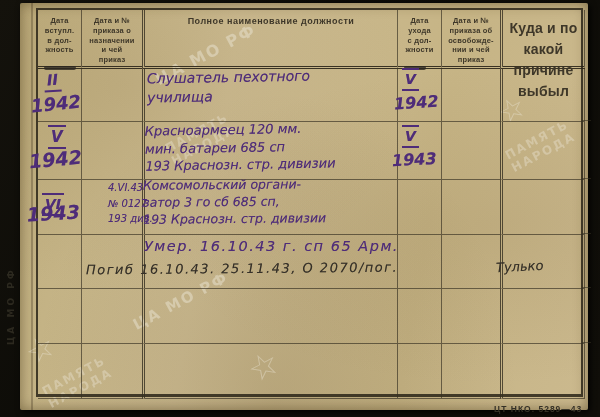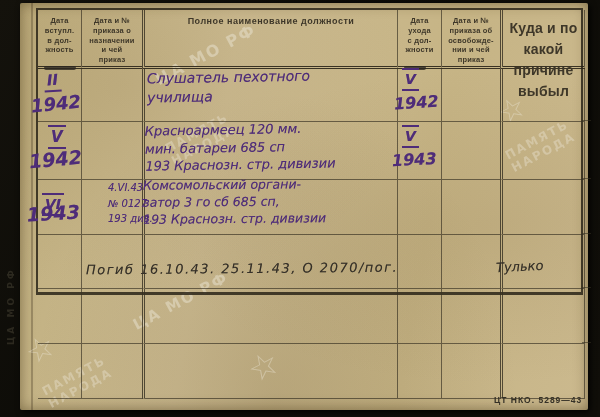--- a/index.html
+++ b/index.html
@@ -14,21 +14,21 @@
       radial-gradient(ellipse at 18% 20%, rgba(125,100,55,0.14), transparent 45%),
       radial-gradient(ellipse at 82% 55%, rgba(115,90,50,0.12), transparent 50%),
       radial-gradient(ellipse at 45% 98%, rgba(95,75,40,0.18), transparent 55%),
       linear-gradient(100deg,#bfae7e,#cdbc92 35%,#c6b485 70%,#cbb98e);
     box-shadow: inset 0 0 14px rgba(70,52,22,0.55), 2px 2px 6px rgba(0,0,0,0.9);
     border-radius:2px;
   }
   #crease{position:absolute;left:31px;top:3px;width:2px;height:407px;background:rgba(60,46,28,0.30);}
   
   #grid{
-    position:absolute;left:36px;top:8px;width:547px;height:287px;
+    position:absolute;left:36px;top:8px;width:547px;height:389px;
     display:grid;box-sizing:border-box;
     grid-template-columns:44px 60px 256px 44px 58px 85px;
     grid-template-rows:59px 53px 58px 55px 54px 55px 55px;
     border:2px solid rgba(42,36,24,0.85);
     border-bottom-width:3px;
   }
   .cell{border-right:1px solid rgba(52,46,32,0.65);border-bottom:1px solid rgba(52,46,32,0.65);}
   .nr{border-right:none;}
   .dbl{border-left:3px double rgba(52,46,32,0.8);}
   .hc{
@@ -55,21 +55,21 @@
   .wm{
     position:absolute;font-family:"DejaVu Sans",sans-serif;font-weight:bold;
     color:rgba(233,227,209,0.5);transform:rotate(-28deg);letter-spacing:2px;
     white-space:pre-line;text-align:center;pointer-events:none;
   }
   .wm.small{font-size:12px;color:rgba(233,227,209,0.42);}
   .star{font-weight:normal;letter-spacing:0;color:rgba(233,227,209,0.45);}
   .edge{color:rgba(160,148,122,0.20);transform:rotate(-90deg);transform-origin:left top;letter-spacing:3px;}
   
   #formcode{
-    position:absolute;left:473px;top:395px;
+    position:absolute;left:473px;top:404px;
     font-weight:bold;font-size:8.5px;letter-spacing:1px;color:#343026;padding-left:21px;
   }
 </style>
 </head>
 <body>
 
 <div id="stage">
   <div id="paper"></div>
   <div id="crease"></div>
 
@@ -175,17 +175,18 @@
 
   <div class="hw num" style="left:42px;top:180px;font-size:14px;margin-top:13px;"><span class="rn ov">VI</span></div>
   <div class="hw num" style="left:27px;top:201px;font-size:19px;transform:rotate(-3deg);">1943</div>
   <div class="hw" style="left:80px;top:180px;font-size:10px;line-height:1.55;margin-left:28px;">4.VI.43
 № 0127
 193 див.</div>
   <div class="hw" style="left:143px;top:177px;font-size:12.5px;transform:rotate(-0.5deg);">Комсомольский органи-
 затор 3 го сб 685 сп,
 193 Краснозн. стр. дивизии</div>
 
+  <div class="hw" style="left:144px;top:237px;font-size:14.5px;letter-spacing:1.5px;">Умер. 16.10.43 г. сп 65 Арм.</div>
   <div class="hw ink" style="left:86px;top:260px;font-size:13px;letter-spacing:1.5px;transform:rotate(-0.5deg);">Погиб 16.10.43. 25.11.43, О 2070/пог.</div>
   <div class="hw ink" style="left:496px;top:258px;font-size:13px;transform:rotate(-3deg);">Тулько</div>
 
   <div id="formcode">ЦТ НКО. 5289—43</div>
 </div>
 
 </body></html>

